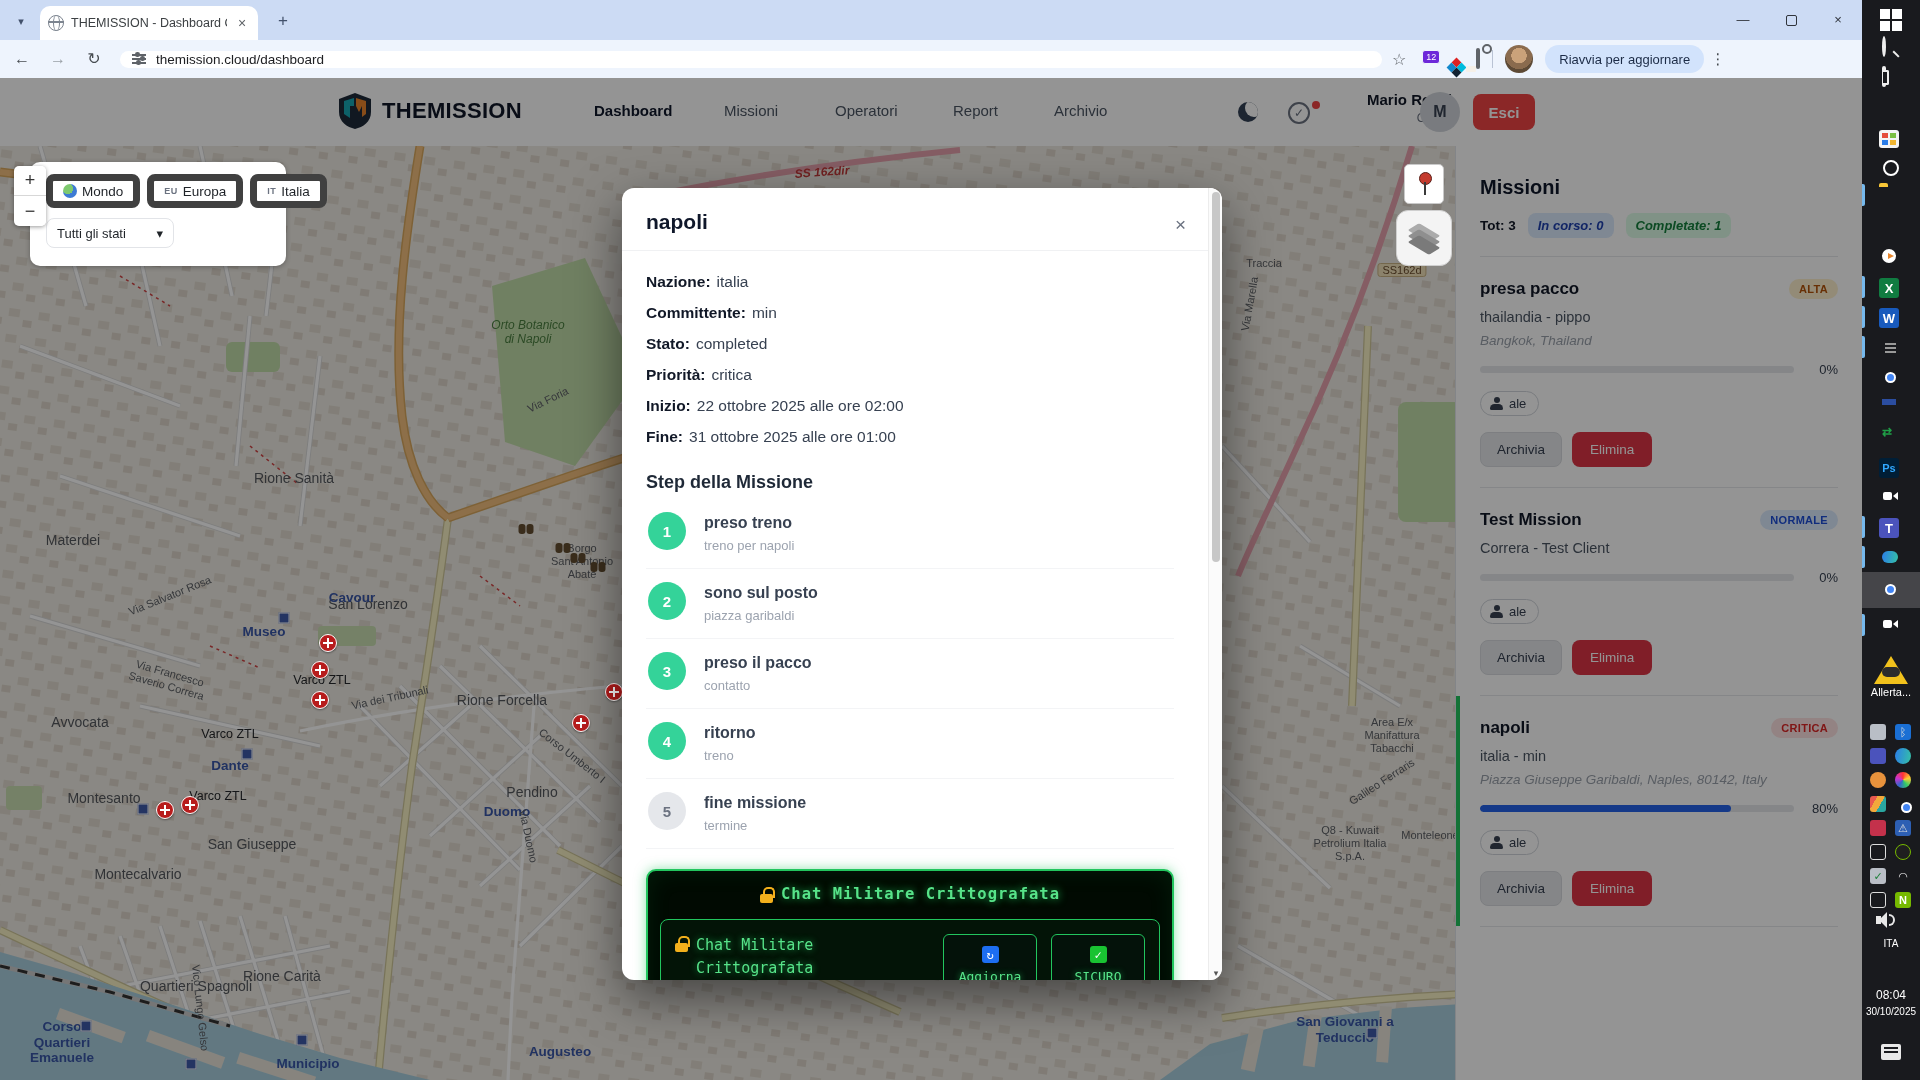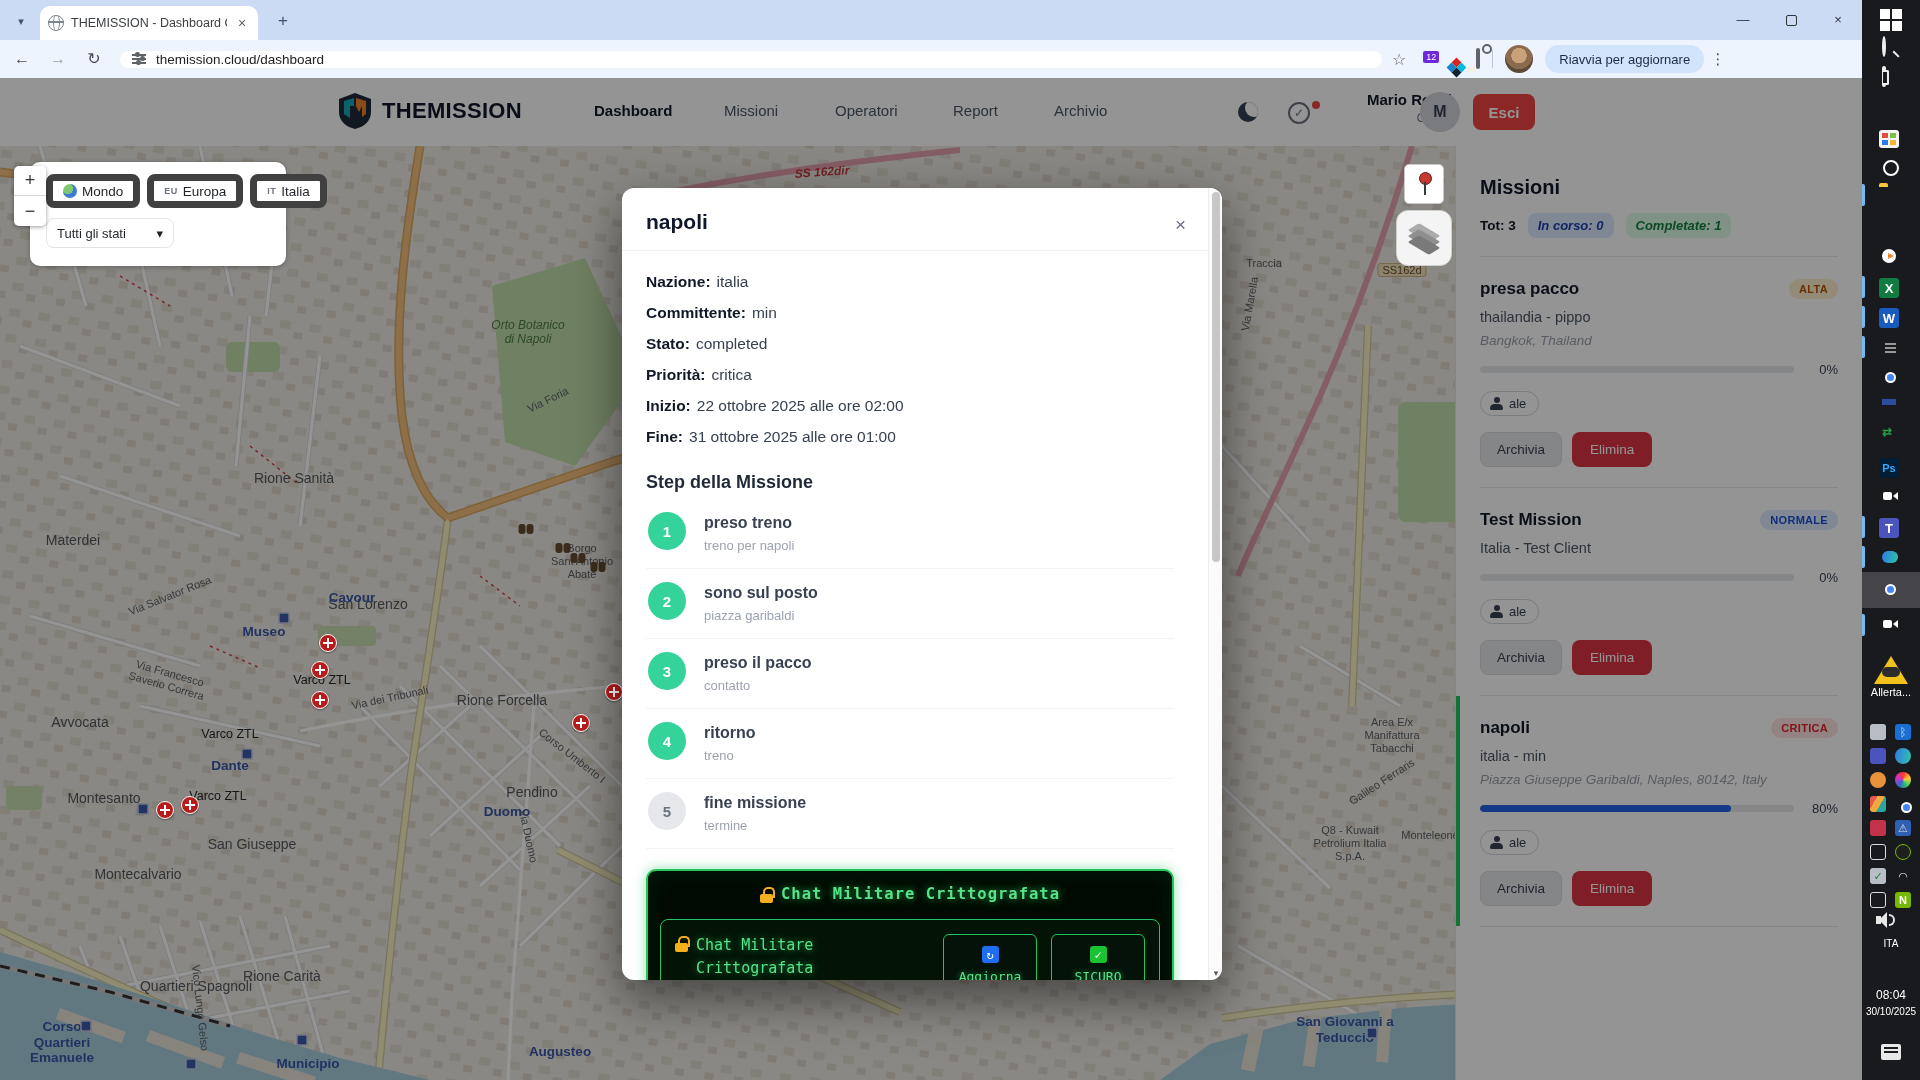--- a/index.html
+++ b/index.html
@@ -398,21 +398,21 @@
         <button class="btn-arch">Archivia</button>
         <button class="btn-del">Elimina</button>
       </div>
     </div>
 
     <div class="card">
       <div class="card-top">
         <span class="card-title">Test Mission</span>
         <span class="prio normale">NORMALE</span>
       </div>
-      <div class="card-sub">Italia - Test Client</div>
+      <div class="card-sub">Correra - Test Client</div>
 
       <div class="prog-row">
         <div class="prog-track">
             <div class="prog-fill" style="width: 0%;"></div>
           </div>
         <span class="prog-label">0%</span>
       </div>
       <div><span class="chip">
             <span class="bust"></span>
             <span>ale</span>

